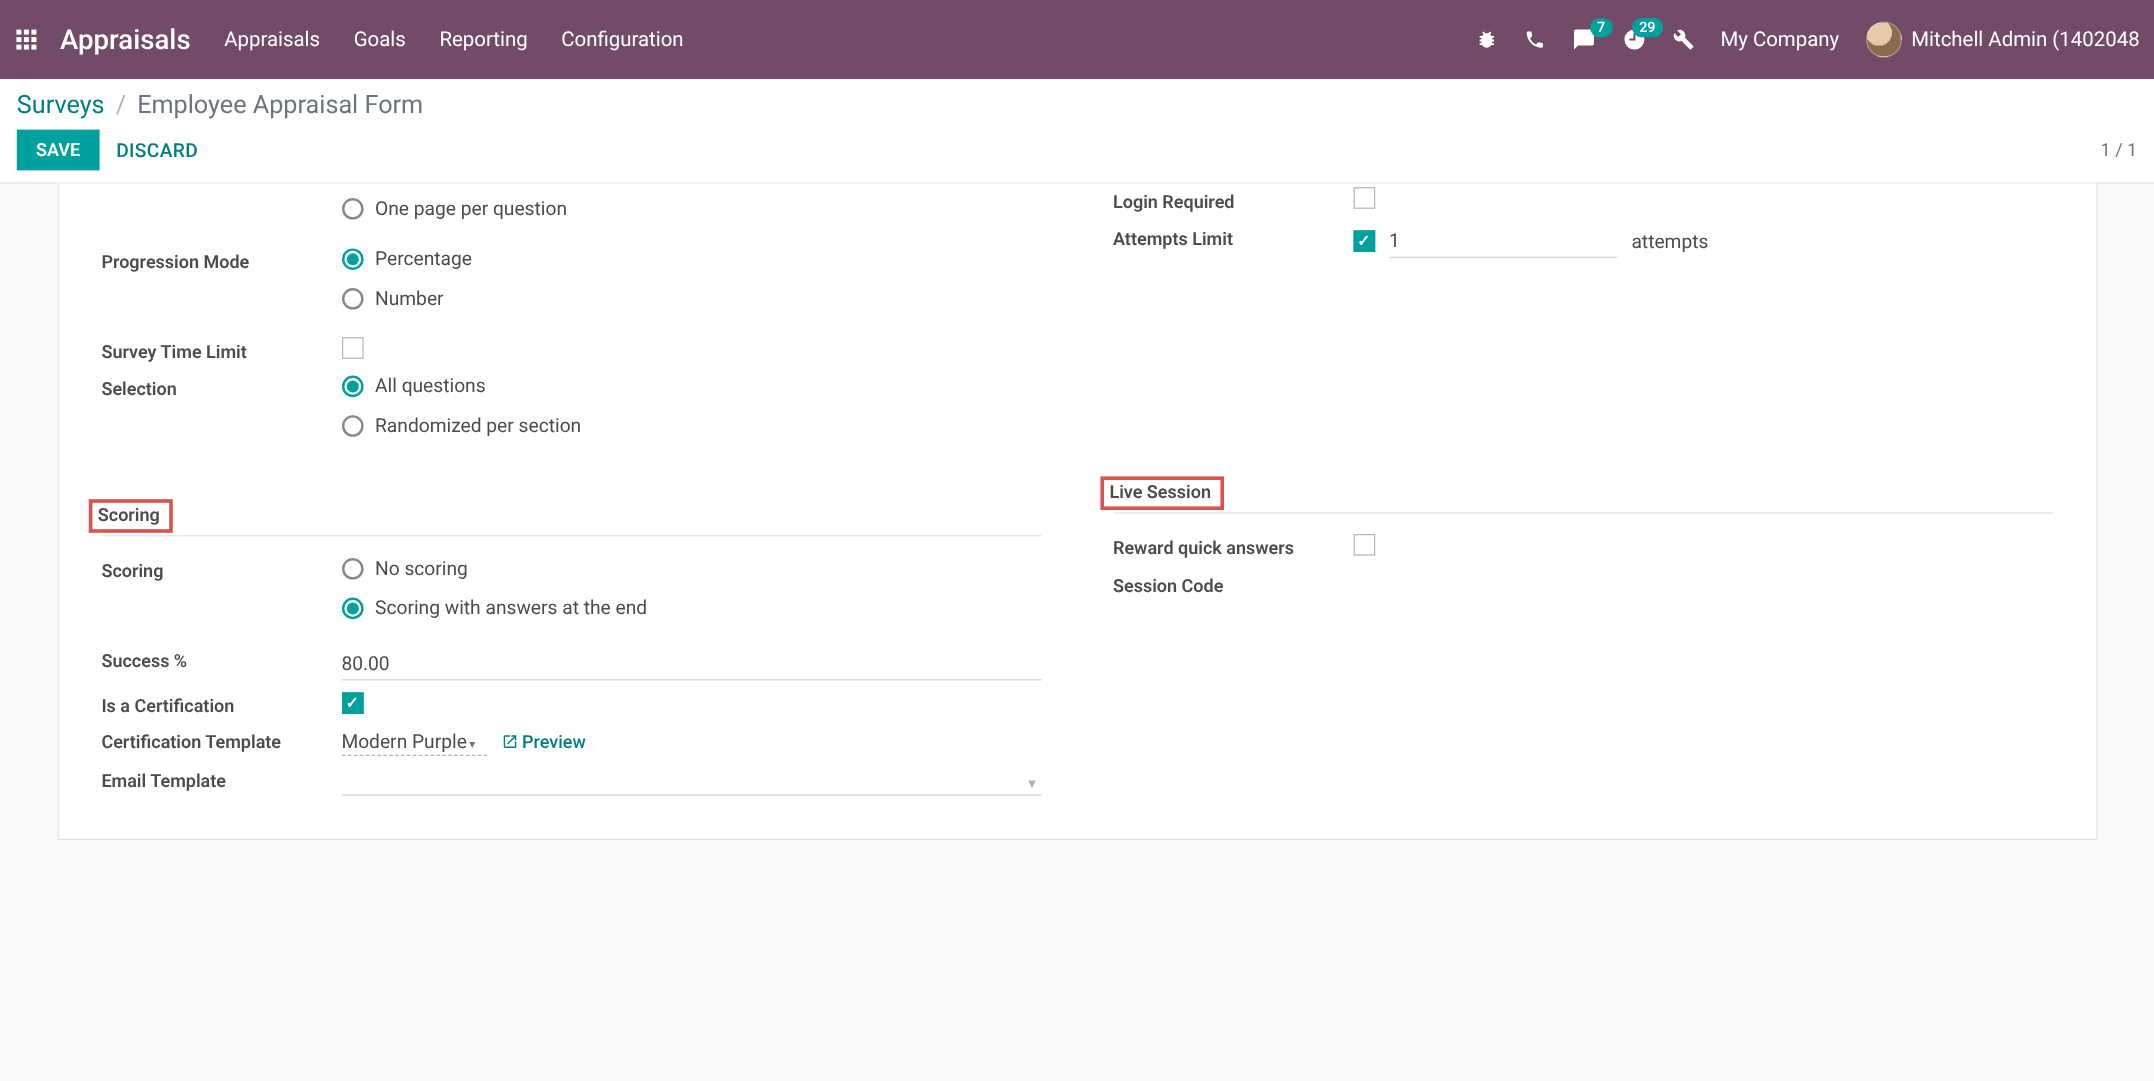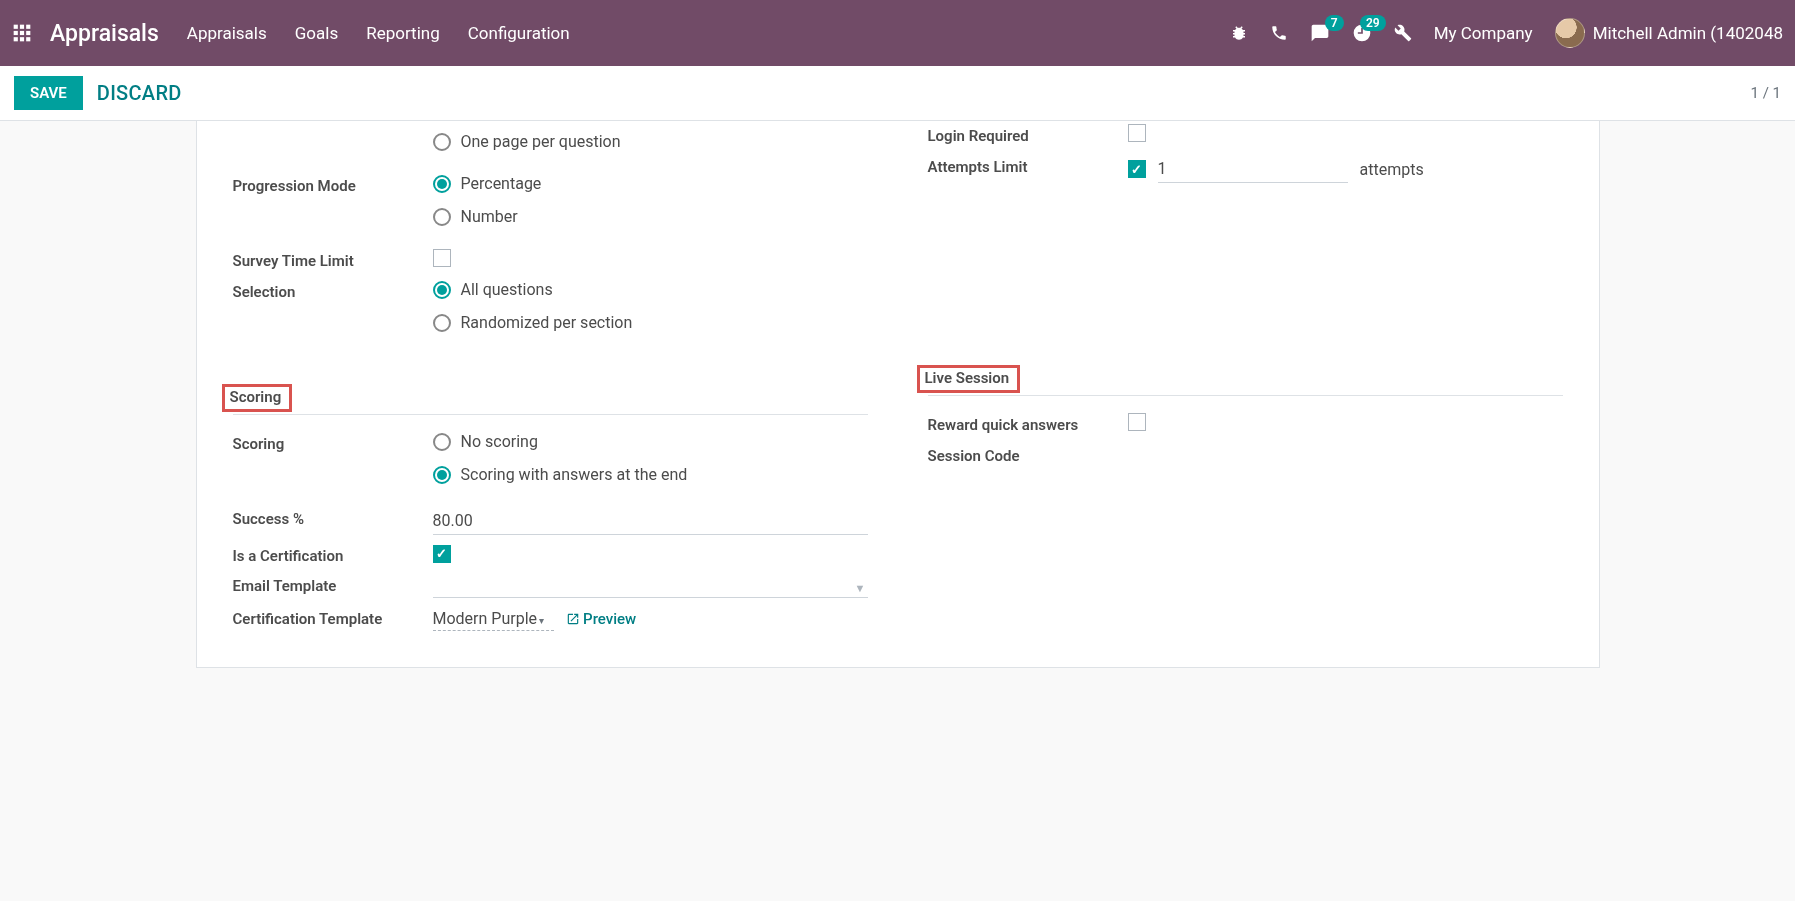--- a/index.html
+++ b/index.html
@@ -112,40 +112,40 @@
   padding: 8px 16px;
   font-size: 15px;
   font-weight: 600;
   cursor: pointer;
   margin-right: 14px;
 }
 .btn-discard {
   background: transparent;
   border: none;
   color: #017e84;
-  font-size: 20px;
+  font-size: 16px;
   font-weight: 500;
   cursor: pointer;
   letter-spacing: .3px;
 }
 .pager {
   margin-left: auto;
   color: #6c757d;
   font-size: 15px;
 }
 
 
 .sheet-bg {
   padding: 0;
   display: flex;
   justify-content: center;
 }
 .sheet {
   background: #fff;
-  width: 1404px;
+  width: 1700px;
   max-width: 100%;
   border: 1px solid #dee2e6;
   border-top: none;
   padding: 0 36px 30px 36px;
 }
 .form-columns {
   display: flex;
   gap: 60px;
 }
 .col {
@@ -357,20 +357,25 @@
     </span>
     <span class="company-name">My Company</span>
     <div class="user-block">
       <span class="avatar"></span>
       <span class="user-name">Mitchell Admin (1402048</span>
     </div>
   </div>
 </div>
 
 <div class="control-panel">
+  <div class="breadcrumb">
+    <span class="bc-link">Surveys</span>
+    <span class="bc-sep">/</span>
+    <span>Employee Appraisal Form</span>
+  </div>
   <div class="cp-bottom">
     <button class="btn-save">SAVE</button>
     <button class="btn-discard">DISCARD</button>
     <span class="pager">1 / 1</span>
   </div>
 </div>
 
 <div class="sheet-bg">
   <div class="sheet">
     <div class="form-columns">
@@ -444,49 +449,49 @@
           <div class="label">Success %</div>
           <div class="value">
             <input class="input-underline" value="80.00" style="">
           </div>
         </div>
 
         <div class="row">
           <div class="label">Is a Certification</div>
           <div class="value">
             <span class="checkbox checked"></span>
-          </div>
-        </div>
-
-        <div class="row">
-          <div class="label">Email Template</div>
-          <div class="value">
-            <div class="dropdown-field">
-              <span class="dropdown-caret">▼</span>
-            </div>
           </div>
         </div>
 
         <div class="row">
           <div class="label">Certification Template</div>
           <div class="value">
             <div class="cert-template-row">
               <span class="cert-template-value">
                 <span>Modern Purple</span><span class="cert-small-caret">▾</span>
               </span>
               <span class="preview-link">
                 <svg width="14" height="14" viewBox="0 0 24 24">
                     <path d="M14 3v2h3.59l-9.83 9.83 1.41 1.41L19 6.41V10h2V3h-7zM19 19H5V5h7V3H5c-1.1 0-2 .9-2 2v14c0 1.1.9 2 2 2h14c1.1 0 2-.9 2-2v-7h-2v7z"></path>
                   </svg>
                 <span>Preview</span>
               </span>
             </div>
           </div>
         </div>
 
+        <div class="row">
+          <div class="label">Email Template</div>
+          <div class="value">
+            <div class="dropdown-field">
+              <span class="dropdown-caret">▼</span>
+            </div>
+          </div>
+        </div>
+
       </div>
 
       <div class="col">
 
 
         <div class="row">
           <div class="label">Login Required</div>
           <div class="value">
             <span class="checkbox"></span>
           </div>

